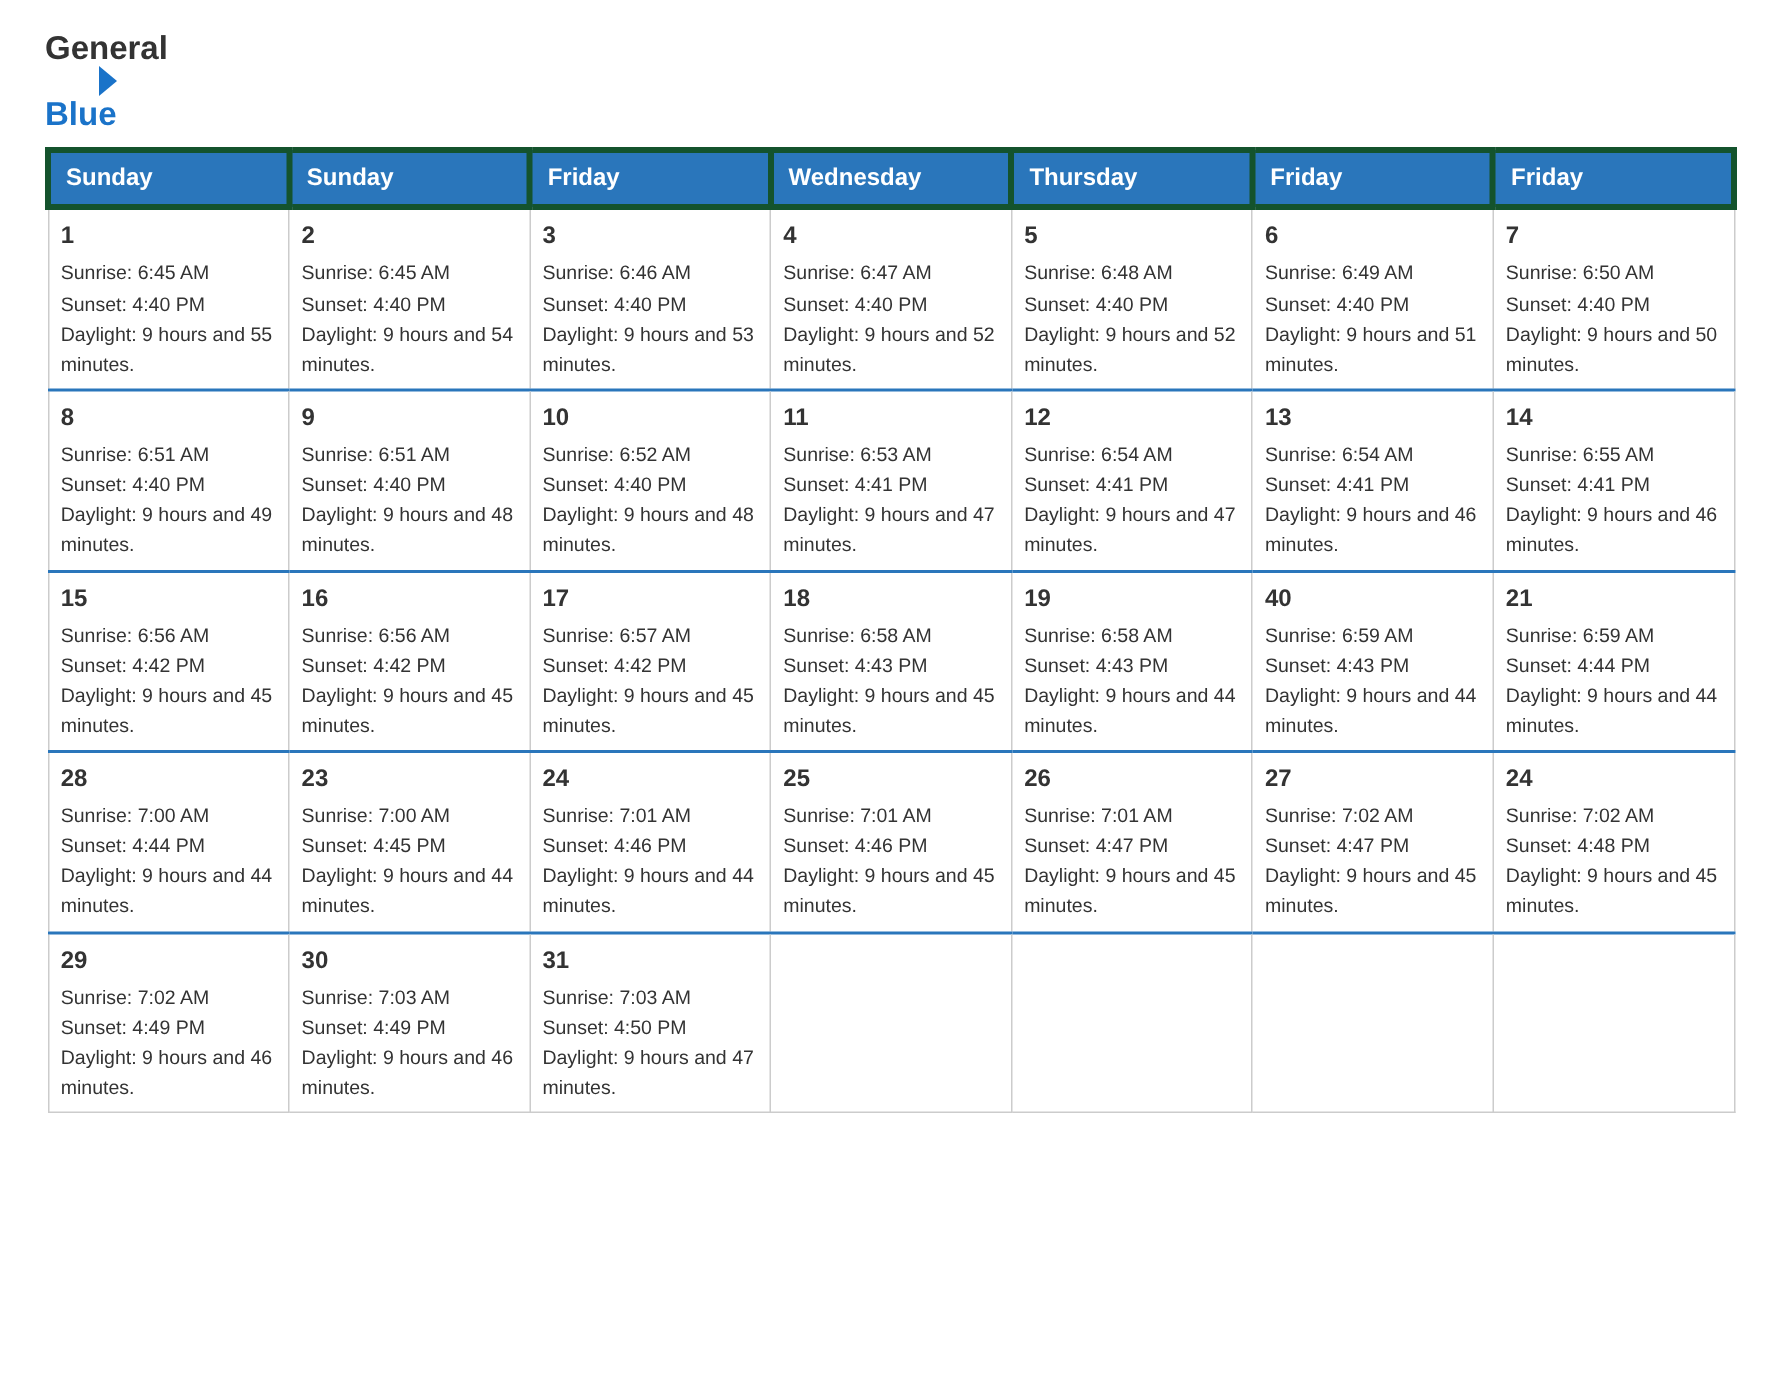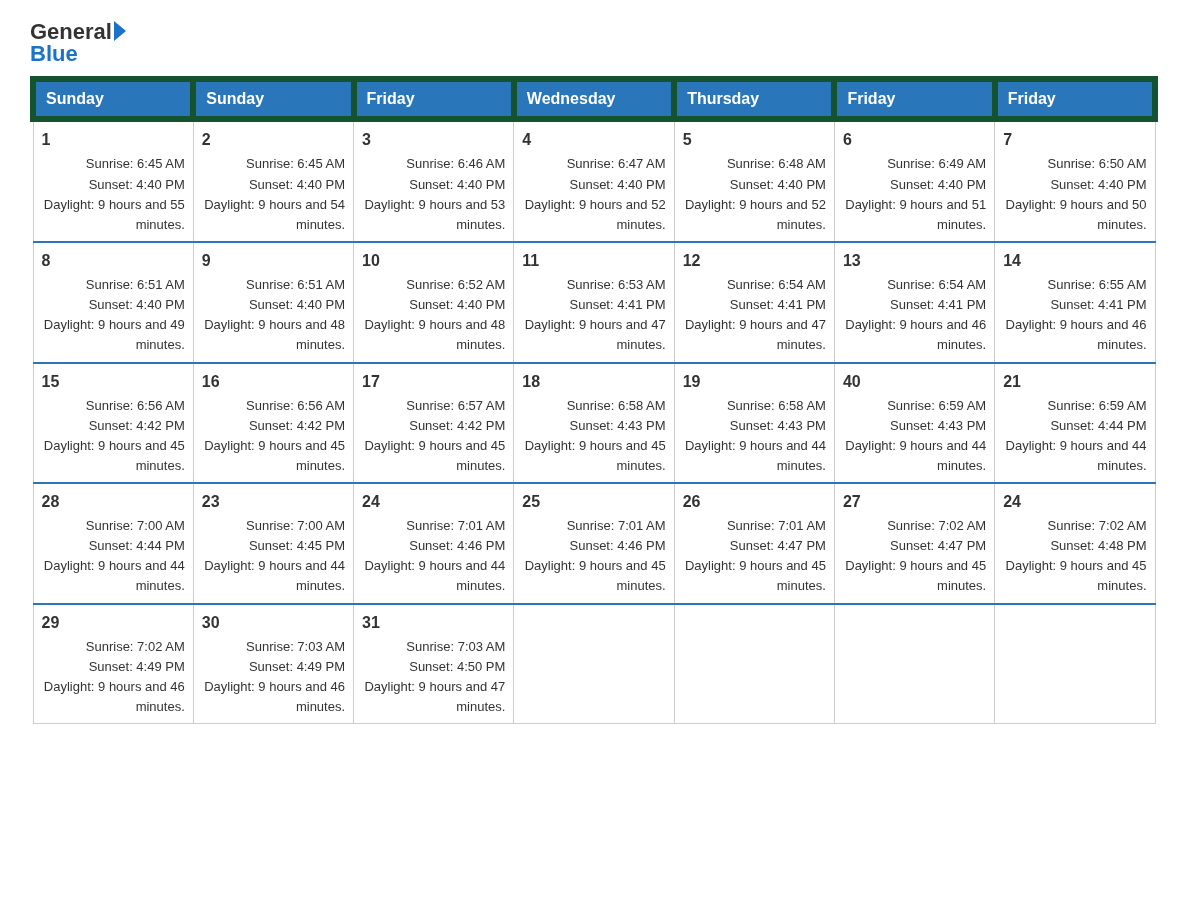--- a/index.html
+++ b/index.html
@@ -59,21 +59,21 @@
       border-collapse: collapse;
       margin-top: 8px;
     }
     .calendar th {
       background-color: #2a76bb;
       color: #ffffff;
       padding: 8px 10px;
       font-size: 16px;
       font-weight: bold;
       text-align: left;
-      border: 6px solid #14532d;
+      border: 4px solid #14532d;
     }
     .calendar td {
       vertical-align: top;
       padding: 6px 8px;
       border: 1px solid #cccccc;
       border-top: 2px solid #2a76bb;
       width: 14.28%;
       min-height: 90px;
       font-size: 13px;
       line-height: 1.5;
@@ -83,30 +83,29 @@
       font-size: 16px;
       font-weight: bold;
       color: #333;
       display: block;
       margin-bottom: 2px;
     }
     .day-info {
       font-size: 13px;
       color: #333;
       line-height: 1.55;
-      text-align: right;
     }
   </style>
 </head>
 <body>
 
 <div class="header-row">
   <div class="logo">
     <div>
-      <div style="display:flex;align-items:center;">
+      <div style="display:flex;align-items:center;flex-direction:column;">
         <span class="logo-text">General</span>
         <span class="logo-arrow"></span>
       </div>
       <div style="display:flex;align-items:flex-start;margin-top:-2px;">
         <span class="logo-text logo-blue">Blue</span>
       </div>
     </div>
   </div>
   <div class="title-block">
     <div class="calendar-title"></div>

